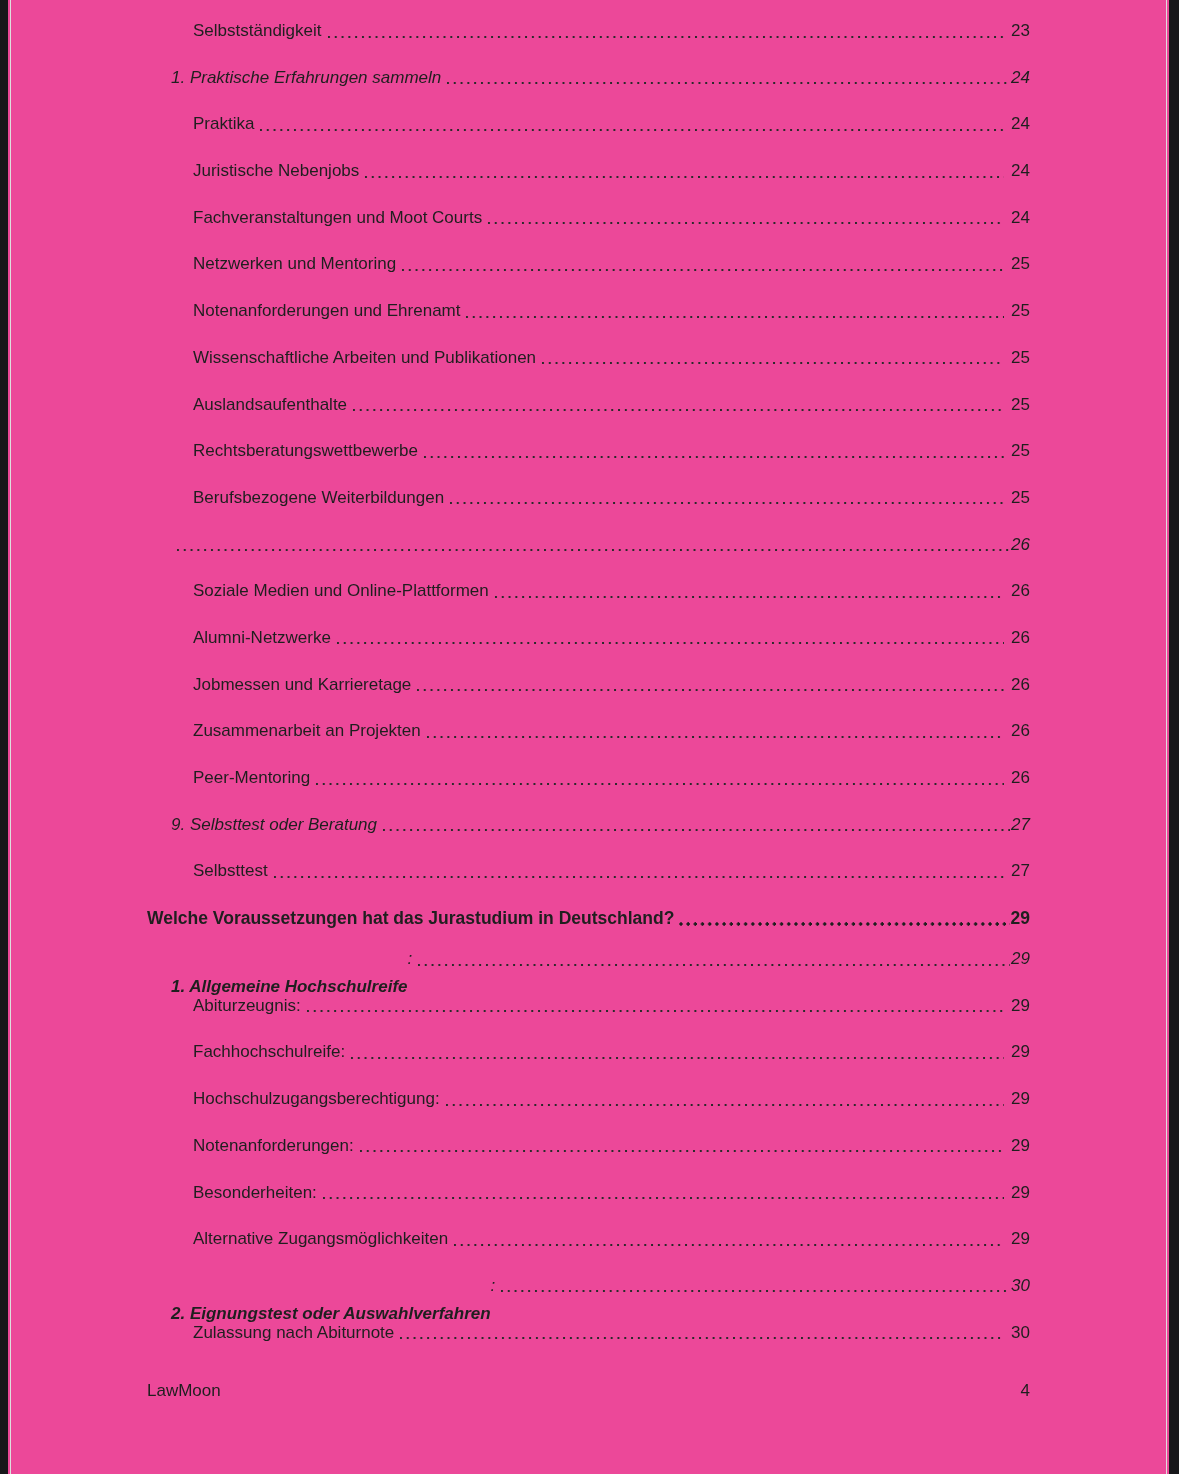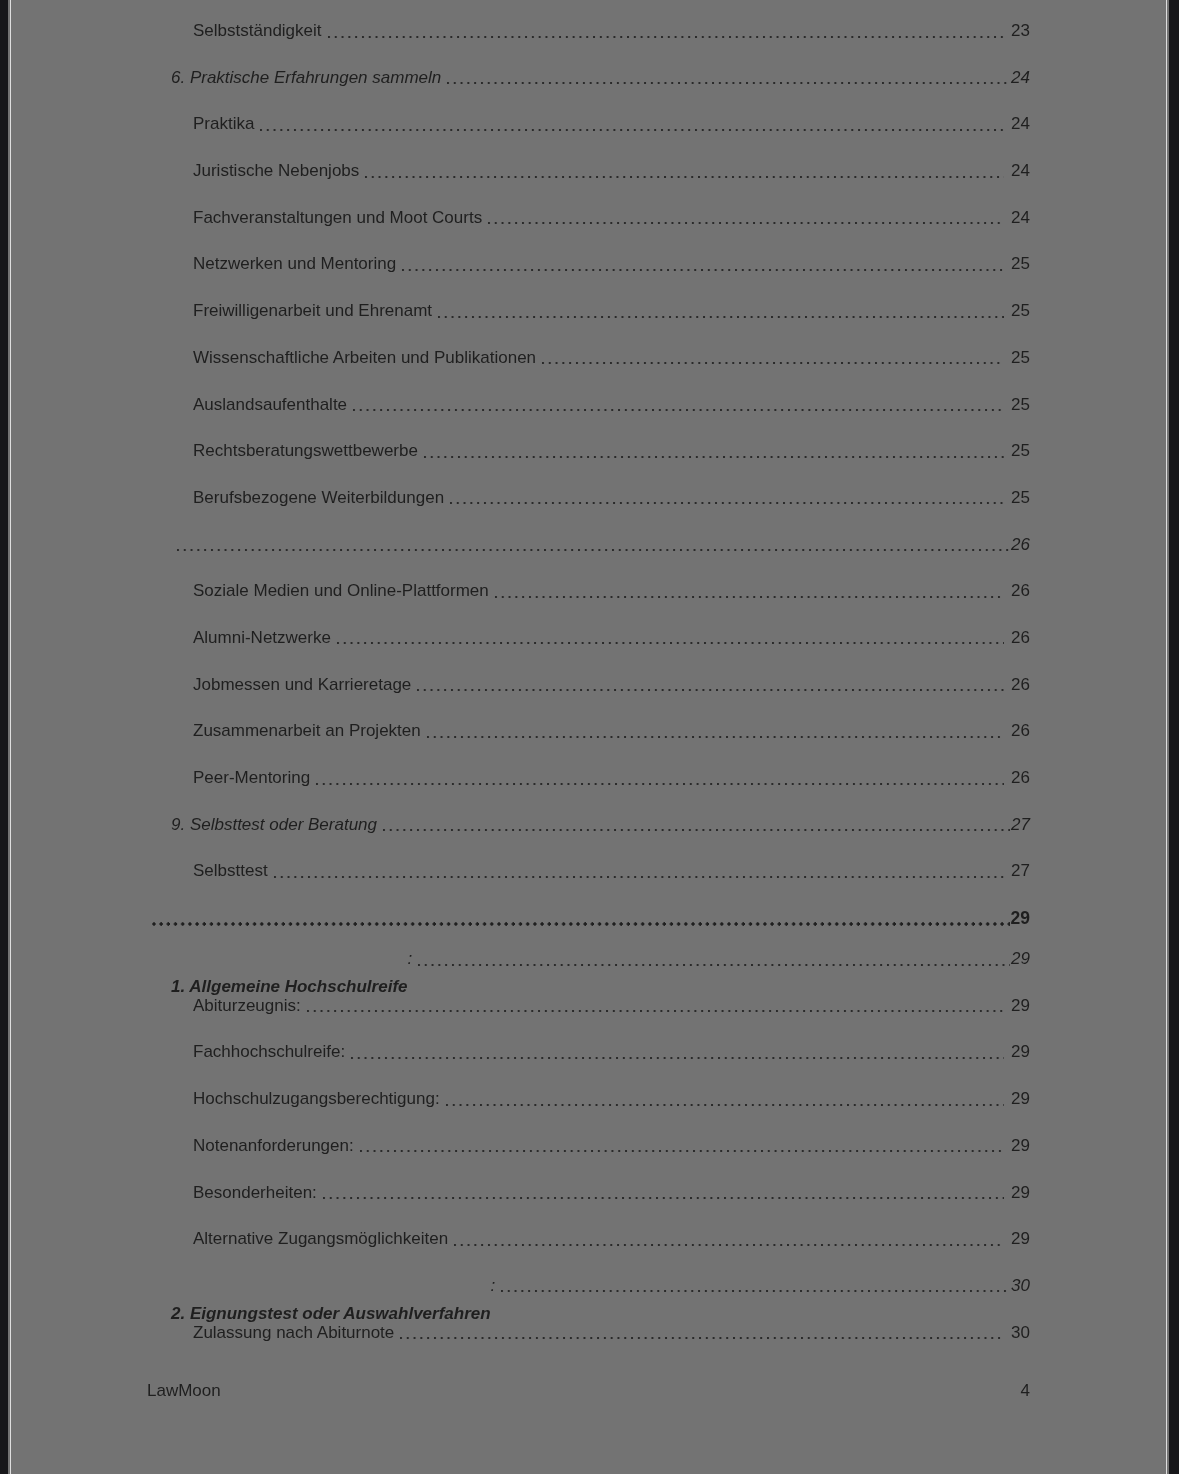--- a/index.html
+++ b/index.html
@@ -21,21 +21,21 @@
   }
   .edge-bar.left  { left: 0;  width: 8px;  }
   .edge-bar.right { right: 0; width: 10px; }
 
   .page {
     position: absolute;
     left: 8px;
     top: 0;
     width: 1161px;
     height: 1474px;
-    background: #737373;
+    background: #ec4899;
     box-sizing: border-box;
   }
   
   .page::before, .page::after {
     content: "";
     position: absolute;
     top: 0; bottom: 0;
     width: 1px;
     background: #dedede;
   }
@@ -108,21 +108,21 @@
 <div class="edge-bar right"></div>
 
 <div class="page">
   <div class="toc">
       <div class="toc-row level-2 style-normal">
         <span class="toc-label">Selbstständigkeit</span>
         <span class="leader"></span>
         <span class="toc-page">23</span>
       </div>
       <div class="toc-row level-1 style-italic">
-        <span class="toc-label">6. Praktische Erfahrungen sammeln</span>
+        <span class="toc-label">1. Praktische Erfahrungen sammeln</span>
         <span class="leader"></span>
         <span class="toc-page">24</span>
       </div>
       <div class="toc-row level-2 style-normal">
         <span class="toc-label">Praktika</span>
         <span class="leader"></span>
         <span class="toc-page">24</span>
       </div>
       <div class="toc-row level-2 style-normal">
         <span class="toc-label">Juristische Nebenjobs</span>
@@ -133,21 +133,21 @@
         <span class="toc-label">Fachveranstaltungen und Moot Courts</span>
         <span class="leader"></span>
         <span class="toc-page">24</span>
       </div>
       <div class="toc-row level-2 style-normal">
         <span class="toc-label">Netzwerken und Mentoring</span>
         <span class="leader"></span>
         <span class="toc-page">25</span>
       </div>
       <div class="toc-row level-2 style-normal">
-        <span class="toc-label">Freiwilligenarbeit und Ehrenamt</span>
+        <span class="toc-label">Notenanforderungen und Ehrenamt</span>
         <span class="leader"></span>
         <span class="toc-page">25</span>
       </div>
       <div class="toc-row level-2 style-normal">
         <span class="toc-label">Wissenschaftliche Arbeiten und Publikationen</span>
         <span class="leader"></span>
         <span class="toc-page">25</span>
       </div>
       <div class="toc-row level-2 style-normal">
         <span class="toc-label">Auslandsaufenthalte</span>
@@ -197,20 +197,21 @@
         <span class="toc-label">9. Selbsttest oder Beratung</span>
         <span class="leader"></span>
         <span class="toc-page">27</span>
       </div>
       <div class="toc-row level-2 style-normal">
         <span class="toc-label">Selbsttest</span>
         <span class="leader"></span>
         <span class="toc-page">27</span>
       </div>
       <div class="toc-row level-0 style-bold">
+        <span class="toc-label">Welche Voraussetzungen hat das Jurastudium in Deutschland?</span>
         <span class="leader"></span>
         <span class="toc-page">29</span>
       </div>
       <div class="toc-row level-1 style-bold-italic">
         <span class="toc-label">1. Allgemeine Hochschulreife</span>
         <span class="toc-suffix">:</span>
         <span class="leader"></span>
         <span class="toc-page">29</span>
       </div>
       <div class="toc-row level-2 style-normal">

